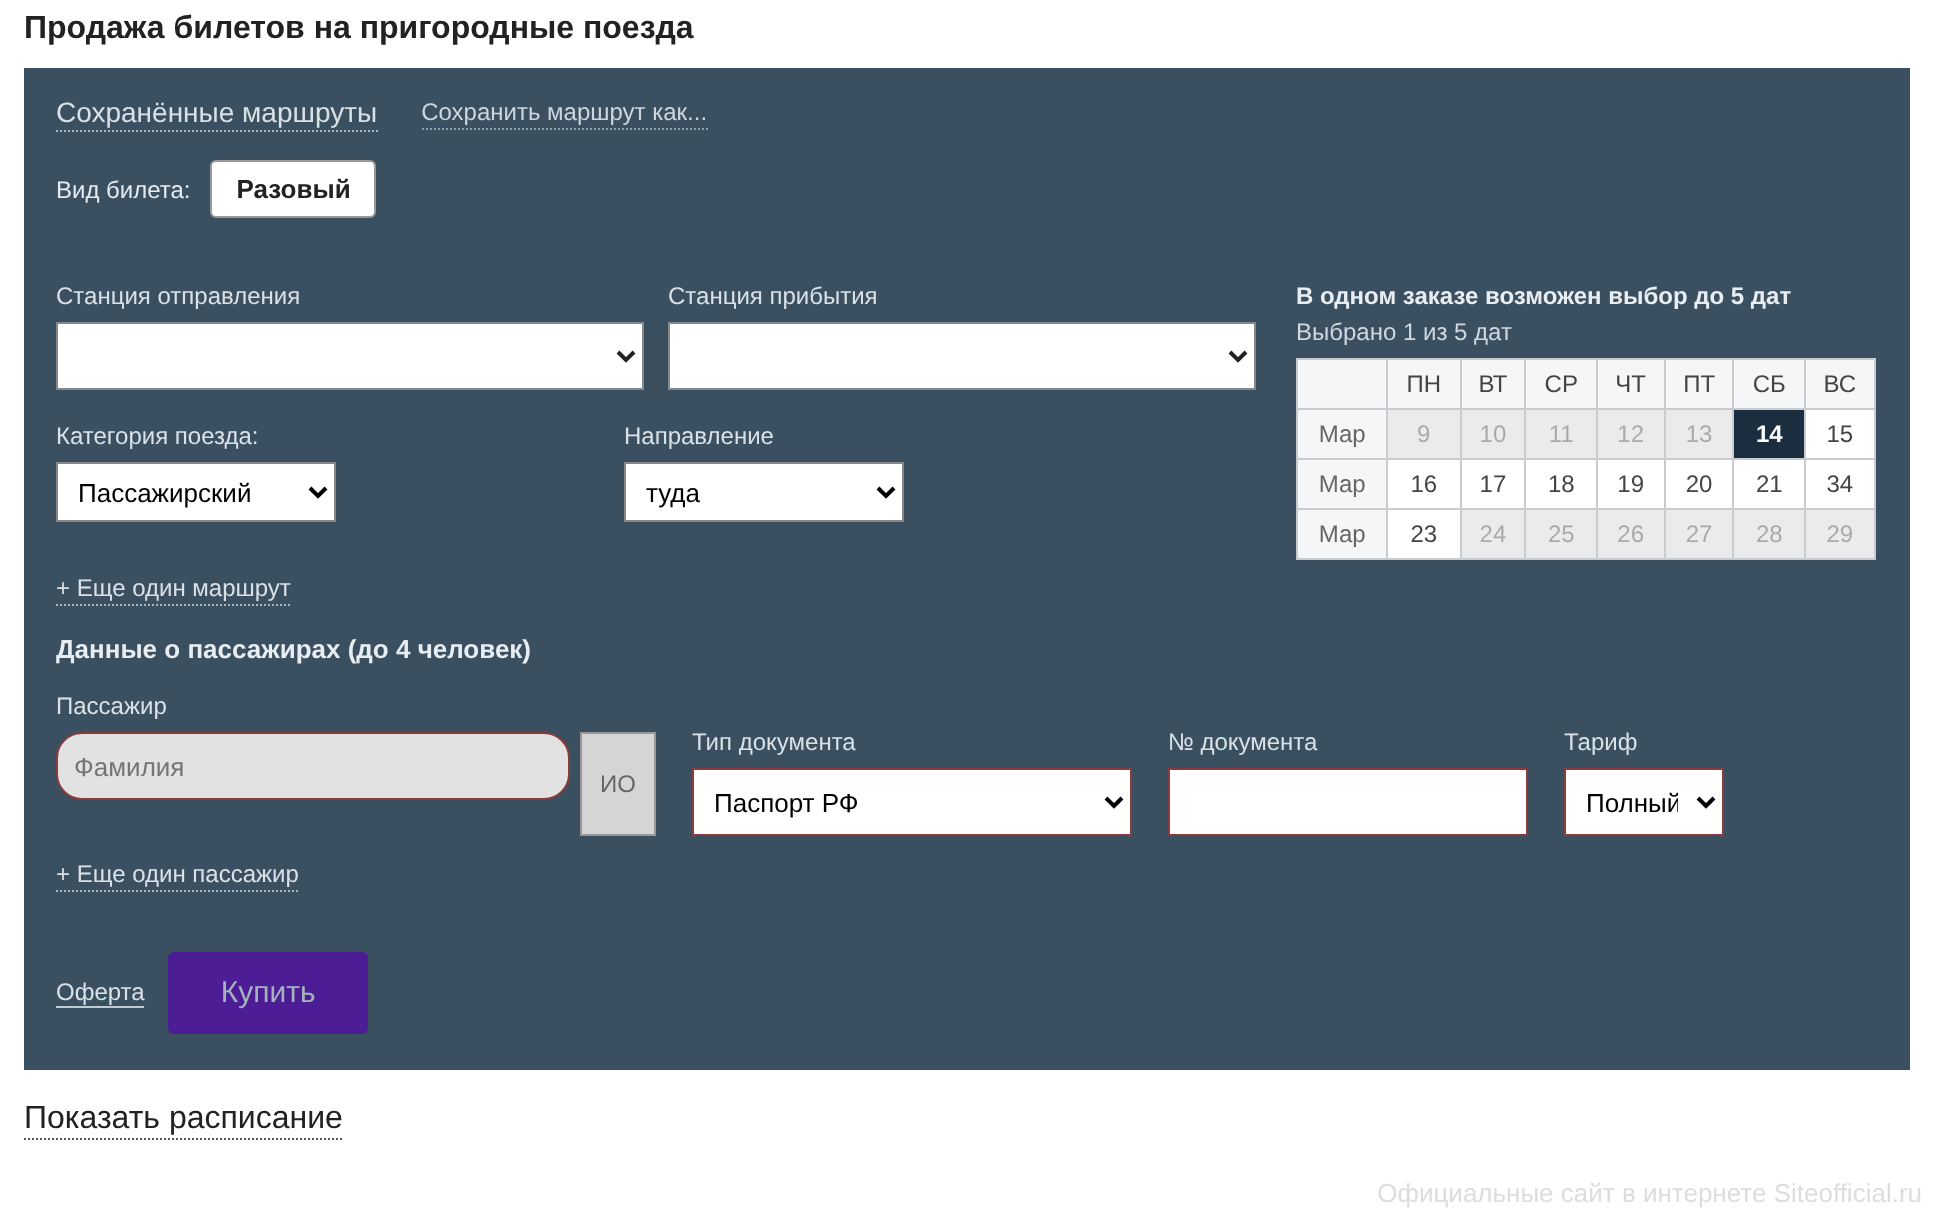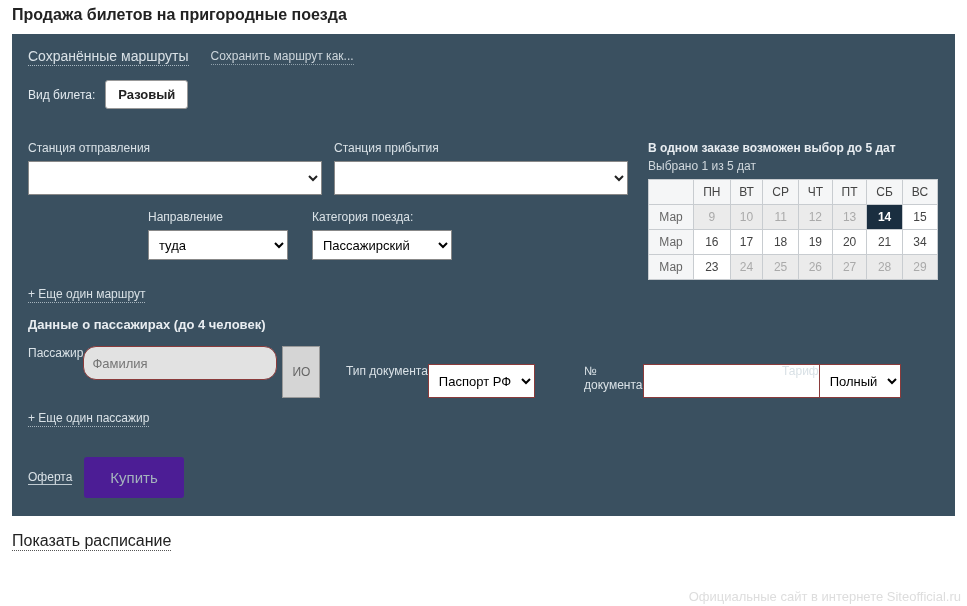--- a/index.html
+++ b/index.html
@@ -25,21 +25,21 @@
 .selected-txt{font-size:12px;color:#d0d8dd;margin-bottom:6px}
 .cal{width:100%;border-collapse:collapse;background:#fff;color:#444;font-size:12px}
 .cal th,.cal td{border:1px solid #c8ccd0;padding:5px 4px;text-align:center;height:24px}
 .cal th{background:#f5f6f7;font-weight:normal}
 .cal td{cursor:pointer}
 .cal td.disabled{background:#ebebeb;color:#aaa;cursor:default}
 .cal td.selected{background:#1a2e40;color:#fff;font-weight:bold}
 .cal td.month{background:#f5f6f7;color:#666;cursor:default}
 .pass-title{font-size:13px;font-weight:bold;color:#e8edf1;margin:14px 0 14px}
 .pass-row{display:flex;gap:18px;align-items:flex-end;margin-bottom:10px}
-.pass-col{display:flex;flex-direction:row}
+.pass-col{display:flex;flex-direction:column}
 .txt-input{height:34px;background:#fff;border:1px solid #8a3b3b;font-size:13px;padding:0 8px;color:#555}
 .txt-input.gray{background:#e2e2e2;color:#777}
 .pass-sel{height:34px;background:#fff;border:1px solid #8a3b3b;font-size:13px;padding:0 6px}
 .fam-group{display:flex;gap:5px}
 .io-box{width:38px;height:52px;background:#d5d5d5;border:1px solid #999;display:flex;align-items:center;justify-content:center;font-size:12px;color:#666}
 .footer-row{display:flex;justify-content:flex-start;align-items:center;gap:12px;margin-top:30px}
 .oferta{font-size:12px;color:#d9e1e6;border-bottom:1px solid #c0cbd2;cursor:pointer}
 .buy-btn{background:#4c1d95;color:#a4b3bd;border:none;border-radius:3px;padding:12px 26px;font-size:15px;cursor:not-allowed}
 .below-link{font-size:16px;color:#222;border-bottom:1px dotted #555;margin:8px 0 16px 12px;display:inline-block;cursor:pointer}
 .watermark{position:fixed;right:6px;bottom:2px;font-size:13px;color:#ddd;font-family:Arial}
@@ -74,30 +74,30 @@
         </div>
         <div class="station-col">
           <label class="label">Станция прибытия</label>
           <select class="sel">
             <option>МЫТИЩИ</option>
           </select>
         </div>
       </div>
 
       <div class="cat-row">
+        <div>
+          <label class="label">Категория поезда:</label>
+          <select class="small-sel">
+            <option>Пассажирский</option>
+          </select>
+        </div>
         <div style="margin-left:120px">
           <label class="label">Направление</label>
           <select class="small-sel">
             <option>туда</option>
-          </select>
-        </div>
-        <div>
-          <label class="label">Категория поезда:</label>
-          <select class="small-sel">
-            <option>Пассажирский</option>
           </select>
         </div>
       </div>
 
       <span class="add-link">+ Еще один маршрут</span>
     </div>
 
     <div class="right-col">
       <div class="info-txt">В одном заказе возможен выбор до 5 дат</div>
       <div class="selected-txt">Выбрано 1 из 5 дат</div>

